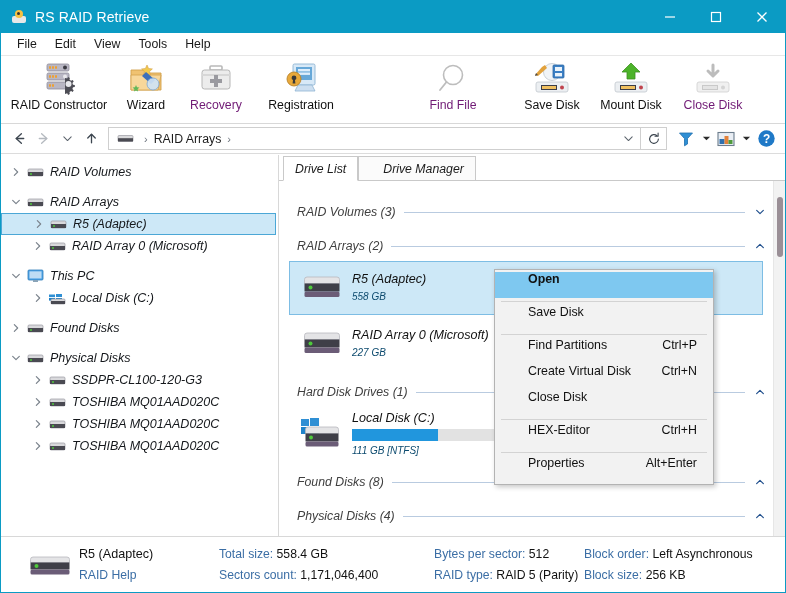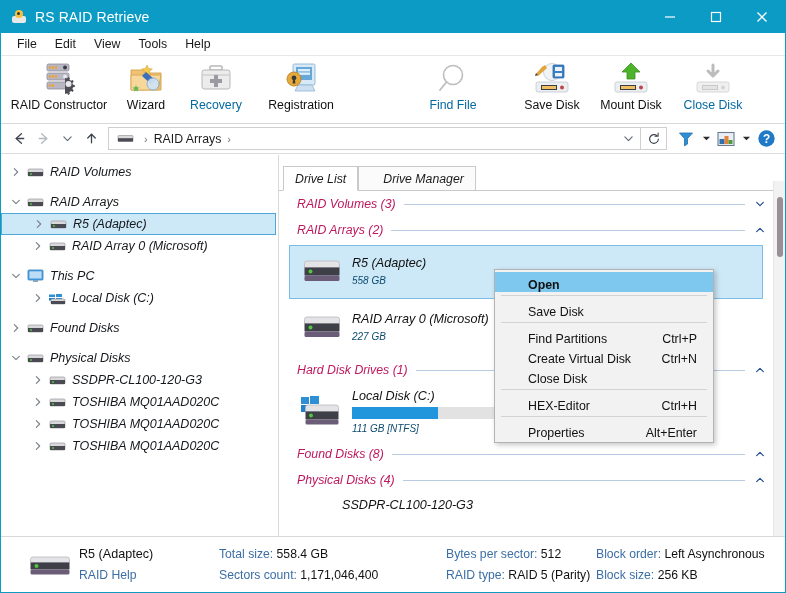--- a/index.html
+++ b/index.html
@@ -78,21 +78,21 @@
     position: relative;
   }
   .tbitem {
     width: 108px; height: 64px;
     display: flex; flex-direction: column;
     align-items: center; justify-content: flex-start;
     padding-top: 5px;
     font-size: 12.3px; color: #111;
     cursor: default;
   }
-  .tbitem.disabled { color: #0369a1; }
+  .tbitem.disabled { color: #701a75; }
   .tbicon { width: 40px; height: 34px; position: relative; margin-bottom: 3px; }
   .tbicon svg { display: block; }
   .tblabel { white-space: nowrap; line-height: 14px; }
 
   
   .addrbar {
     height: 30px;
     display: flex; align-items: center;
     padding: 0 6px;
     border-bottom: 1px solid #dcdcdc;
@@ -163,21 +163,21 @@
   .trow .ic { width: 20px; flex:none; display:flex; align-items:center; justify-content:center; margin-right: 5px; }
   .trow.lvl1 { padding-left: 6px; }
   .trow.lvl2 { padding-left: 28px; }
   .spacer8 { height: 8px; }
 
   
   .main {
     flex: 1 1 auto; position: relative; overflow: hidden; background: #fff;
   }
   .tabs {
-    height: 36px; display: flex; align-items: flex-end;
+    height: 26px; display: flex; align-items: flex-end;
     padding-left: 4px;
     border-bottom: 1px solid #c9c9c9;
     background: #fff;
   }
   .tab {
     height: 25px; padding: 0 11px;
     display: flex; align-items: center;
     font-size: 12.3px; color: #1c1c1c;
     border: 1px solid transparent;
     cursor: default;
@@ -191,22 +191,23 @@
   .tab.inactive { border: 1px solid #c9c9c9; background: #fbfbfb; margin-bottom: -1px; padding-left: 24px; }
   .content {
     position: absolute; left: 0; right: 12px; top: 26px; bottom: 0;
     padding: 10px 0 0 0;
     overflow: hidden;
   }
   .sect {
     display: flex; align-items: center;
     padding: 0 6px 0 18px;
     height: 26px;
-    color: #be185d;
+    color: #404040;
     font-size: 12.3px;
+    margin-top: 8px;
   }
   .sect .slabel { white-space: nowrap; }
   .sect .sline { flex: 1 1 auto; height: 1px; background: #b9cbe0; margin: 0 8px; }
   .sect .schev { width: 14px; display:flex; align-items:center; justify-content:center; color:#1f4e8c; }
 
   .dcard {
     display: flex; align-items: center;
     margin: 2px 10px 2px 10px;
     padding: 6px 8px;
     height: 54px;
@@ -240,21 +241,21 @@
     position: absolute;
     left: 493px; top: 268px; width: 220px;
     background: #f2f2f2;
     border: 1px solid #b3b3b3;
     box-shadow: 2px 2px 5px rgba(0,0,0,.22);
     padding: 2px 0 2px 0;
     z-index: 50;
     font-size: 12.4px;
   }
   .ctxitem {
-    height: 20px; display: flex; align-items: flex-end;
+    height: 26px; display: flex; align-items: flex-start;
     padding-left: 33px; padding-right: 10px;
     color: #111; cursor: default; position: relative;
   }
   .ctxitem.hl {
     background: #7ec8f0;
     font-weight: bold;
   }
   .ctxitem .acc {
     position: absolute; right: 16px; font-weight: normal; color: #111;
   }
@@ -267,21 +268,21 @@
     border-top: 1px solid #d8d8d8;
     background: #ffffff;
     display: flex; align-items: center;
     padding-left: 22px;
     font-size: 12.2px;
   }
   .st-ico { width: 56px; flex:none; display:flex; align-items:center; justify-content:center; }
   .st-col { display: flex; flex-direction: column; justify-content: center; }
   .st-c1 { width: 140px; }
   .st-c2 { width: 215px; }
-  .st-c3 { width: 150px; margin-left: 12px; }
+  .st-c3 { width: 150px; }
   .st-c4 { width: 180px; }
   .st-title { font-size: 12.6px; color: #111; line-height: 21px; font-weight: normal; }
   .st-sub { font-size: 12.2px; color: #3b6ea5; line-height: 21px; }
   .st-line { line-height: 21px; color: #3b6ea5; white-space: nowrap; }
   .st-line b { color: #111; font-weight: normal; }
 </style>
 </head>
 <body>
 
 <div id="app">

